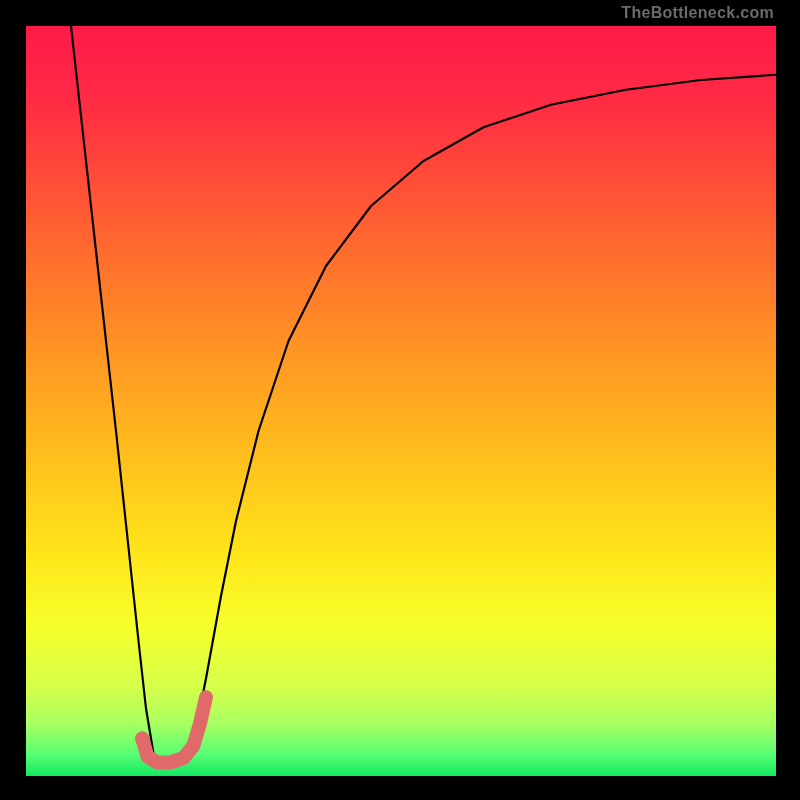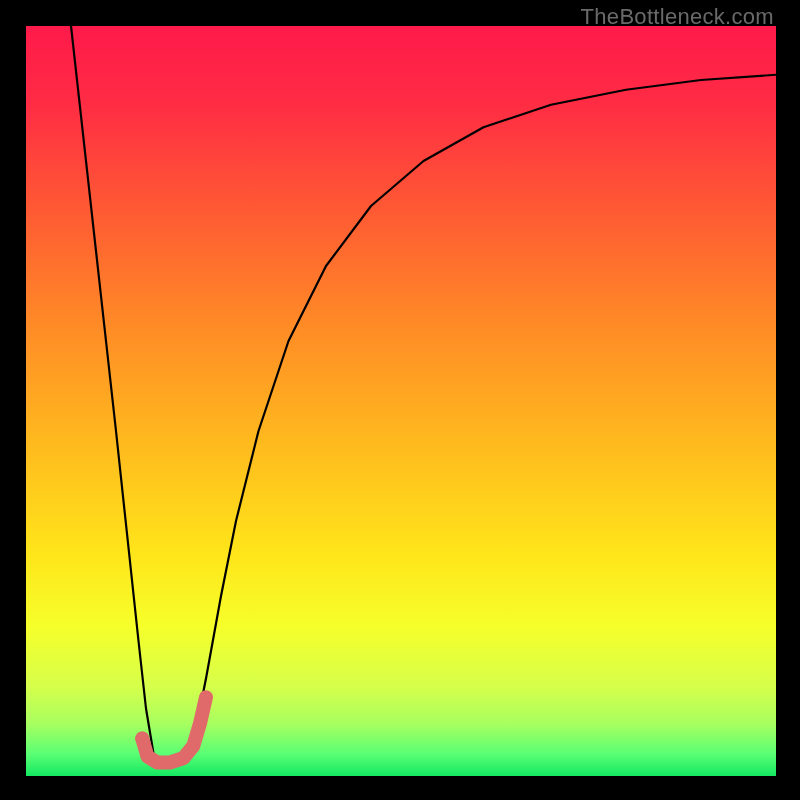--- a/index.html
+++ b/index.html
@@ -29,22 +29,22 @@
     position: absolute;
     left: 0; top: 0;
     width: 100%;
     height: 100%;
   }
   .watermark {
     position: absolute;
     top: 4px;
     right: 26px;
     color: #6a6a6a;
-    font-size: 22px;
-    font-weight: 400;
+    font-size: 16px;
+    font-weight: 700;
     letter-spacing: 0.3px;
   }
   svg { display: block; }
 </style>
 </head>
 <body>
 
 <div class="stage">
 
   <div class="plot-area">

